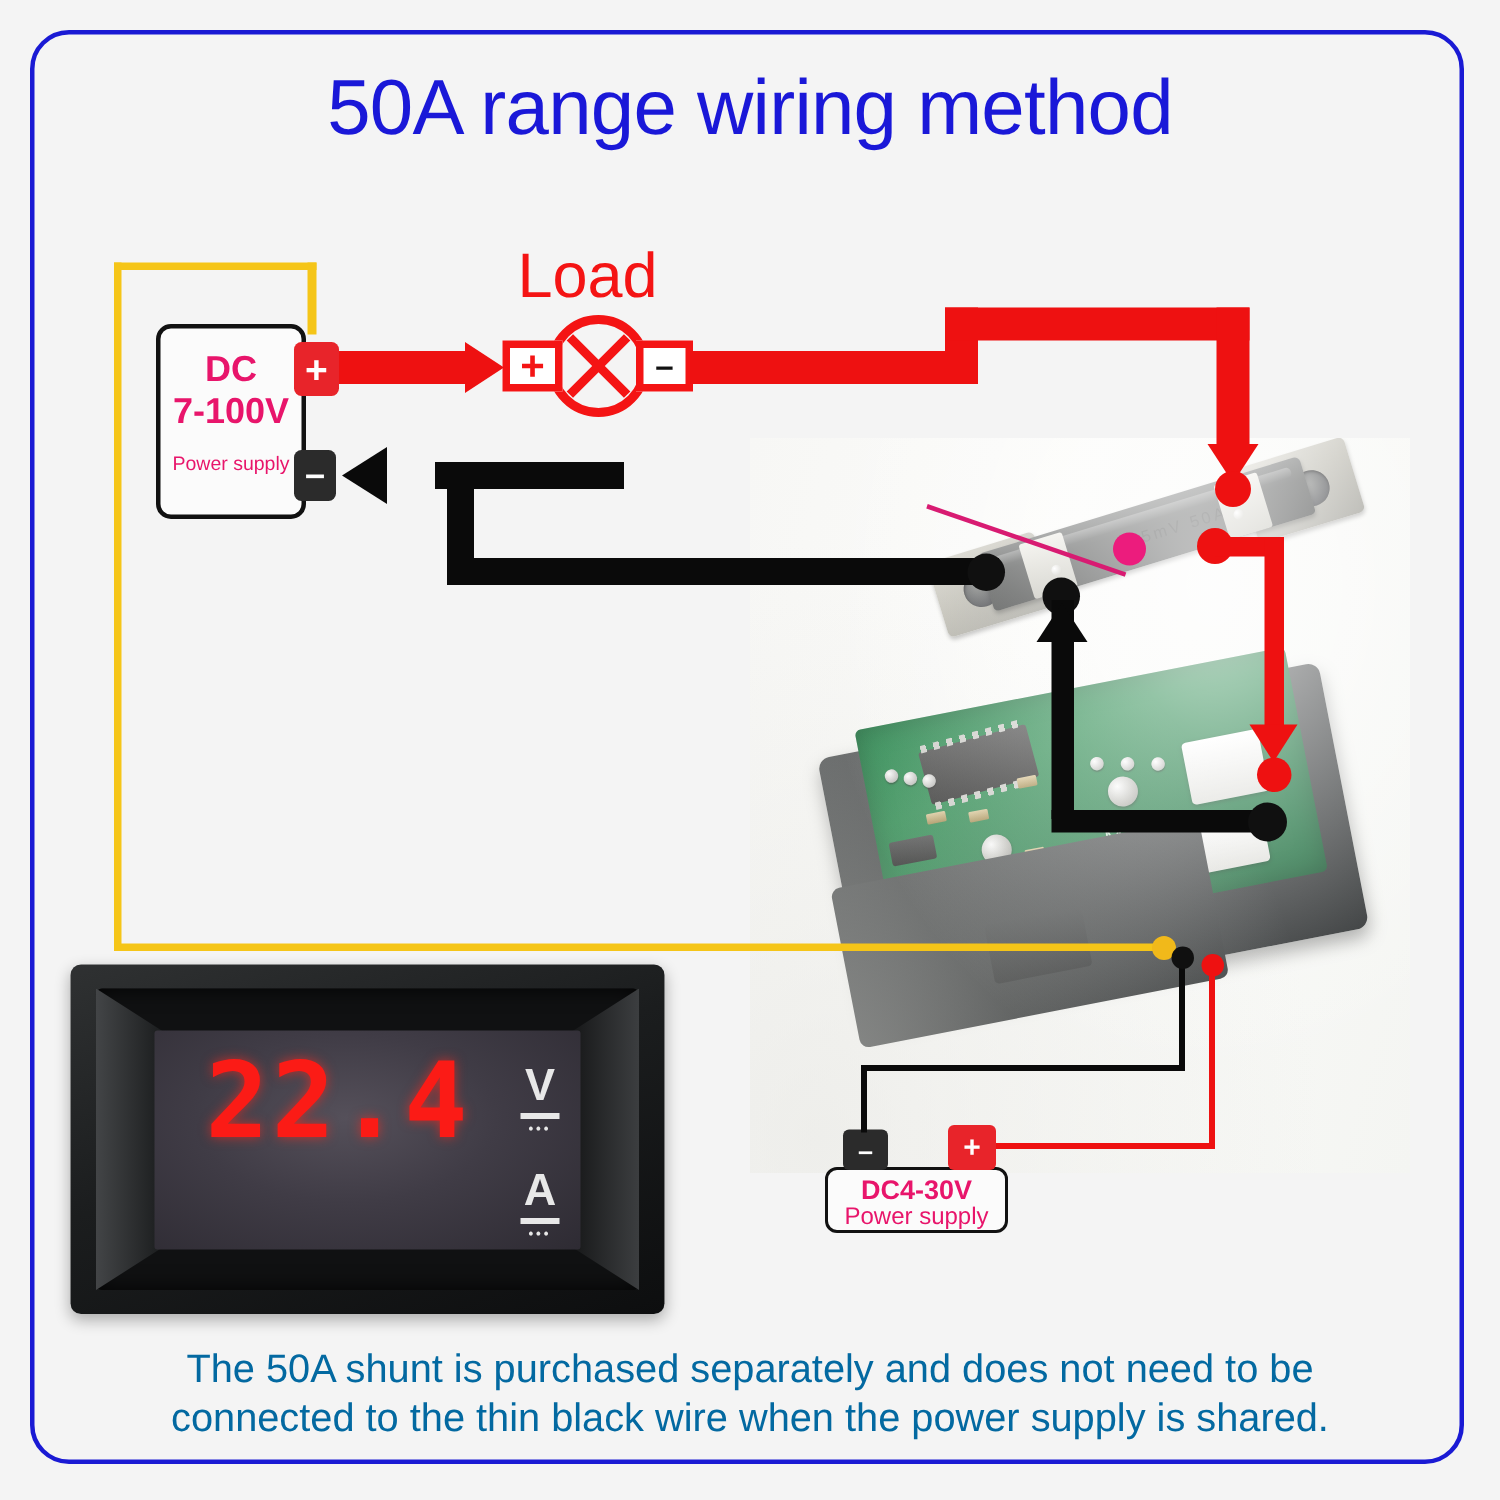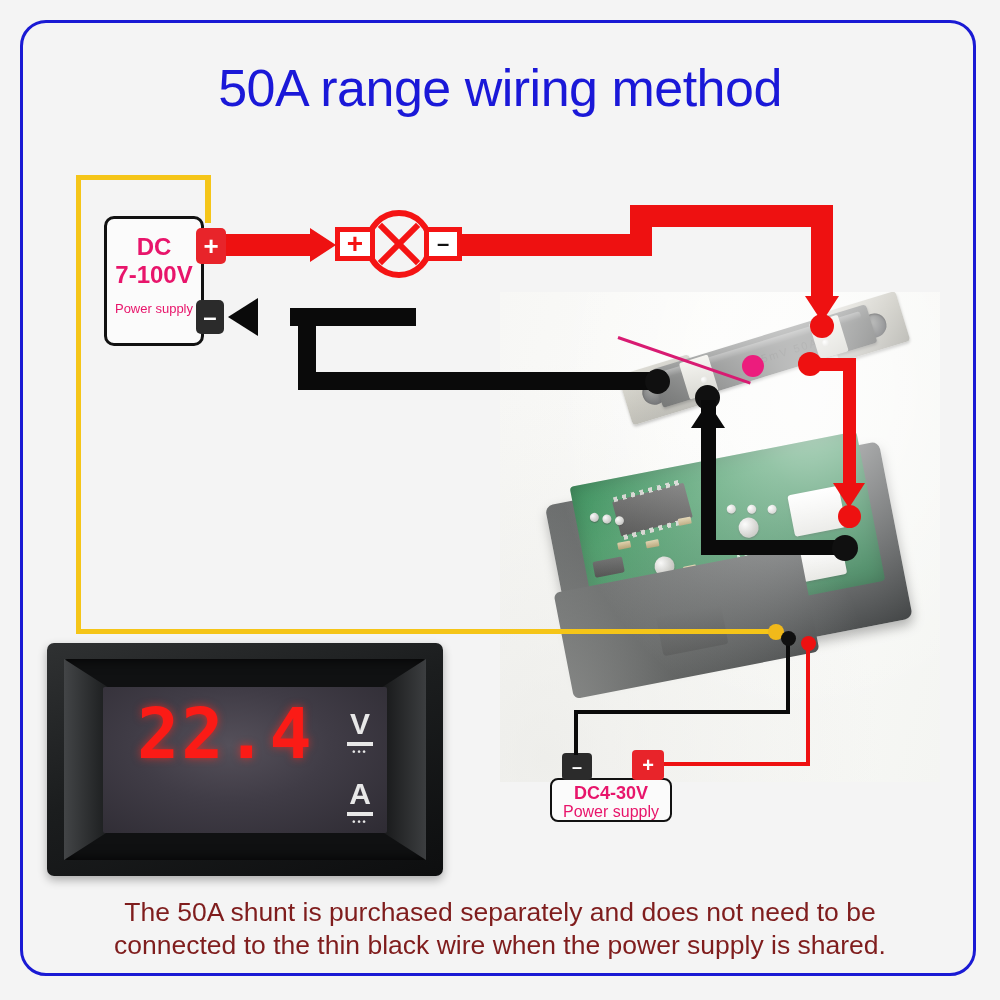--- a/index.html
+++ b/index.html
@@ -28,28 +28,27 @@
   .title {
     position: absolute;
     left: 0; top: 42px;
     width: 1000px;
     text-align: center;
     color: #1a18d8;
     font-size: 52px;
     font-weight: 400;
     letter-spacing: -0.5px;
     font-family: "Liberation Sans", sans-serif;
-    margin-top: 16px;
   }
   .footer {
     position: absolute;
     left: 60px; top: 896px;
     width: 880px;
     text-align: center;
-    color: #7f1d1d;
+    color: #0369a1;
     font-size: 26.5px;
     line-height: 33px;
     font-family: "Liberation Sans", sans-serif;
   }
 
   
   .photo-area {
     position: absolute;
     left: 500px; top: 292px;
     width: 440px; height: 490px;
@@ -414,20 +413,21 @@
     <div class="ps-title" style="top:42px;font-size:24px;">7-100V</div>
     <div class="ps-sub" style="top:82px;font-size:13px;">Power supply</div>
   </div>
   <div class="term plus" style="left:196px;top:228px;width:30px;height:36px;">
     <span class="sym" style="font-size:26px;">+</span>
   </div>
   <div class="term minus" style="left:196px;top:300px;width:28px;height:34px;">
     <span class="sym" style="font-size:24px;">–</span>
   </div>
 
+  <div class="load-label" style="left:345px;top:160px;">Load</div>
   <div class="load-circle" style="left:365px;top:210px;width:68px;height:68px;"></div>
   <div class="load-x" style="left:372px;top:241px;width:54px;height:6px;transform:rotate(45deg);"></div>
   <div class="load-x" style="left:372px;top:241px;width:54px;height:6px;transform:rotate(-45deg);"></div>
   <div class="load-term" style="left:335px;top:227px;width:40px;height:34px;">
     <span class="s">+</span>
   </div>
   <div class="load-term neg" style="left:424px;top:227px;width:38px;height:34px;">
     <span class="s">–</span>
   </div>
 

